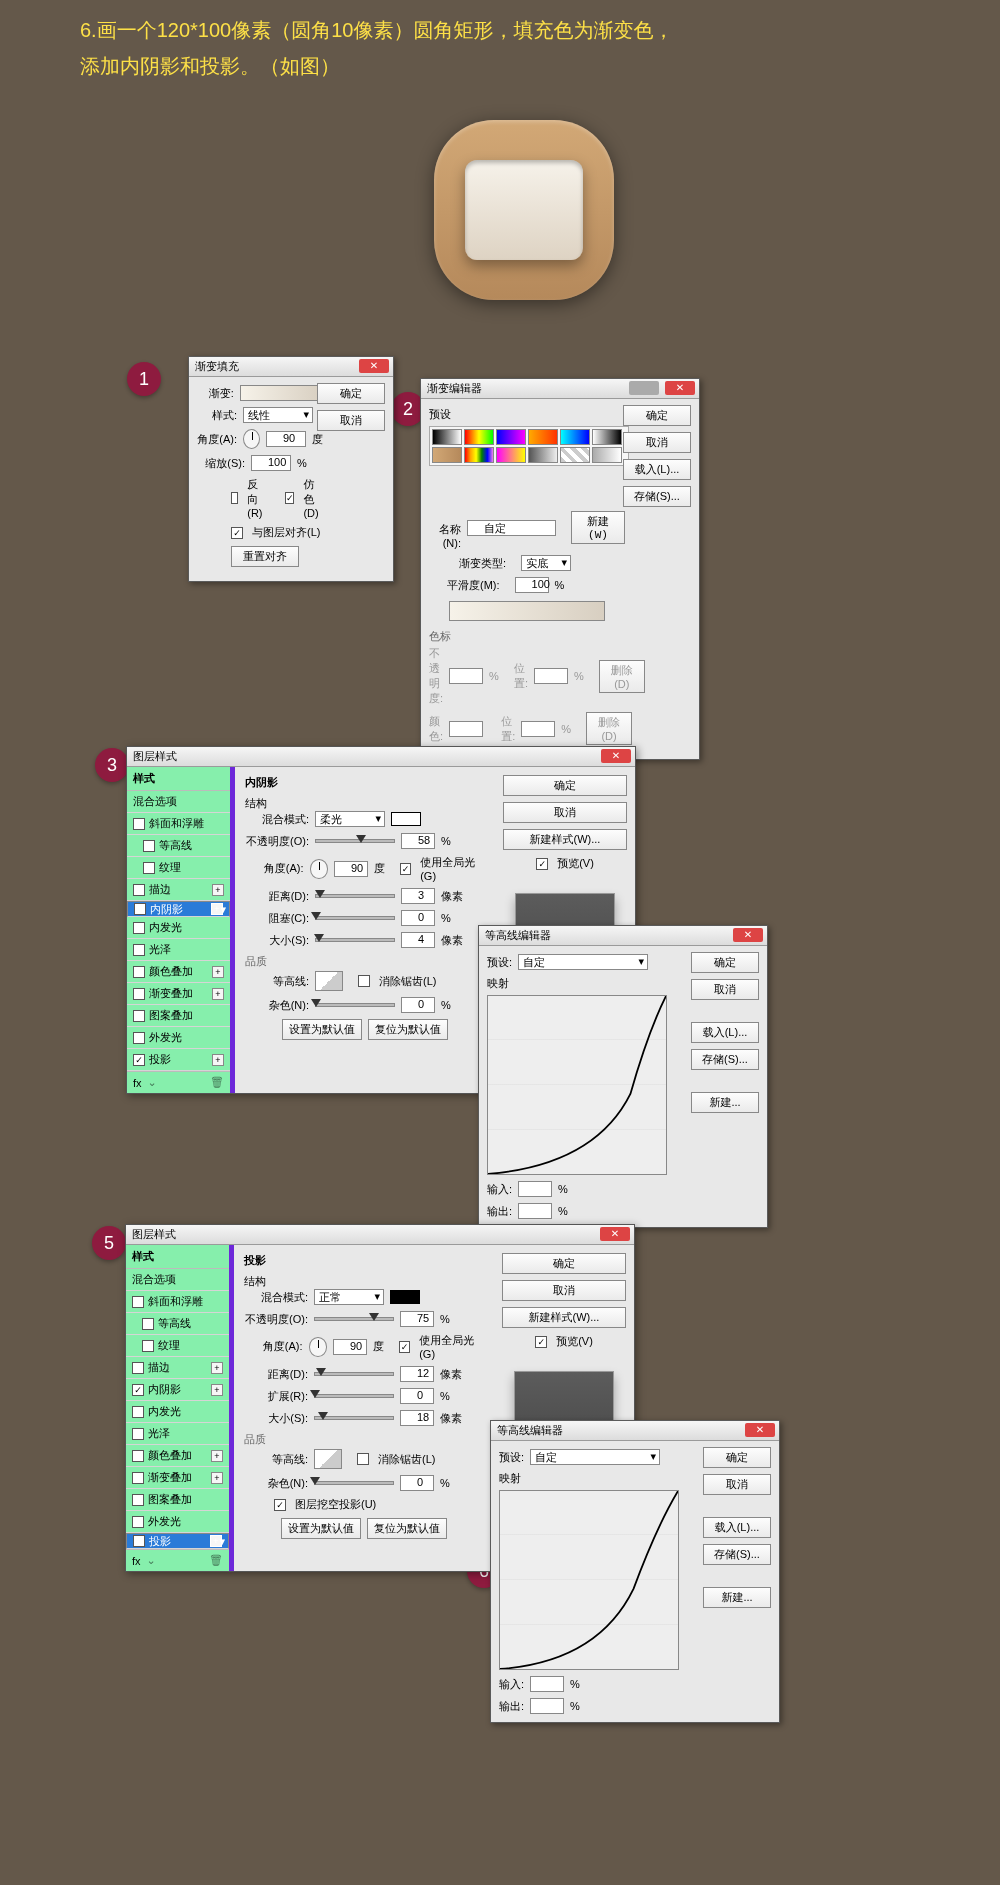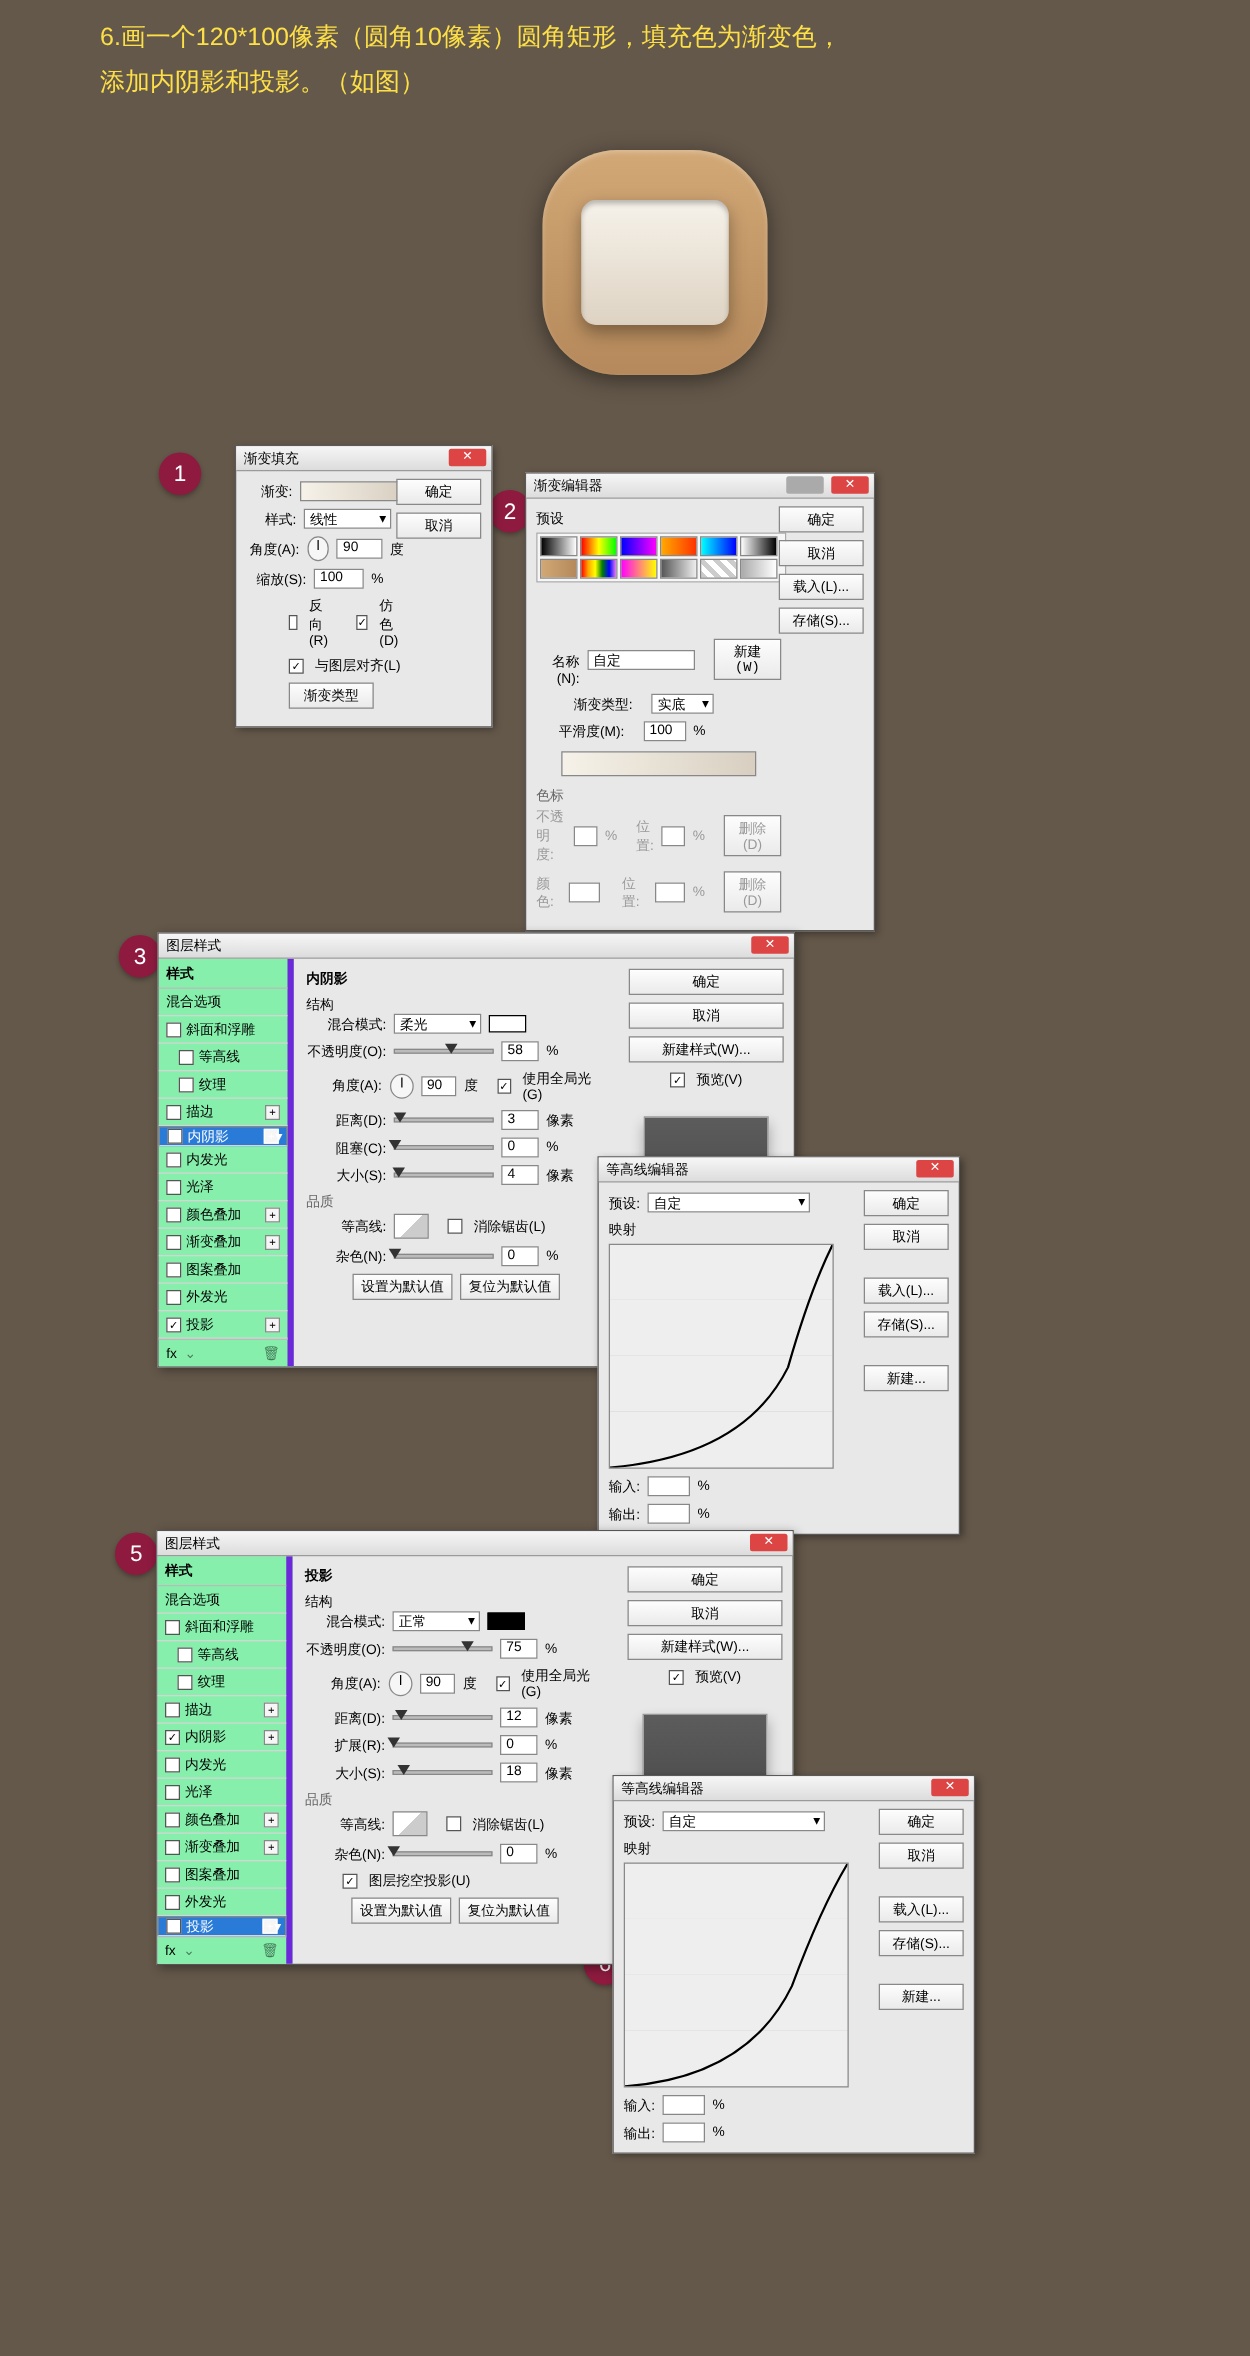--- a/index.html
+++ b/index.html
@@ -29,21 +29,21 @@
   
   .dlg { position:absolute; background:#e8e8e8; border:1px solid #5a5a5a; box-shadow:2px 2px 6px rgba(0,0,0,.4); font-size:11px; }
   .dlg-title { height:20px; background:linear-gradient(#f6f6f6,#dcdcdc); display:flex; align-items:center; padding:0 6px; border-bottom:1px solid #9a9a9a; position:relative; }
   .dlg-title .ttl { font-weight:normal; }
   .dlg-title .close { position:absolute; right:4px; top:2px; width:30px; height:14px; background:#d44; color:#fff; text-align:center; line-height:14px; font-size:10px; border-radius:2px; cursor:pointer; }
   .dlg-title .close.grey { background:#aaa; }
   .dlg-body { padding:8px; position:relative; }
   .btn { display:inline-block; background:linear-gradient(#fdfdfd,#eaeaea); border:1px solid #888; padding:2px 6px; min-width:68px; text-align:center; cursor:pointer; font-size:11px; }
   .btn-col { position:absolute; right:8px; top:6px; display:flex; flex-direction:column; gap:6px; }
   .lbl { display:inline-block; text-align:right; }
-  .inp { display:inline-block; background:#fff; border:1px solid #888; height:16px; padding:0 4px; font-size:11px; }
+  .inp { display:inline-block; background:#fff; border:1px solid #888; height:16px; padding:0 16px; font-size:11px; }
   .sel { display:inline-block; background:#fff; border:1px solid #888; height:16px; padding:0 4px; font-size:11px; position:relative; }
   .sel:after { content:"▾"; position:absolute; right:3px; }
   .grad-swatch { width:90px; height:16px; border:1px solid #888; display:inline-block; background:linear-gradient(90deg,#f6f2e9,#d8cfc1); }
   .chk { display:inline-block; width:12px; height:12px; border:1px solid #555; background:#fff; vertical-align:middle; margin-right:3px; font-size:9px; line-height:10px; text-align:center; }
   .chk.on:after { content:"✓"; }
   .angle-dial { display:inline-block; width:20px; height:20px; border:1px solid #888; border-radius:50%; vertical-align:middle; position:relative; background:#f6f6f6; }
   .angle-dial:after { content:""; position:absolute; left:50%; top:2px; width:1px; height:8px; background:#000; }
   .gradient-bar { height:20px; border:1px solid #888; background:linear-gradient(90deg,#f6f2e9,#d8cfc1); position:relative; margin:8px 20px; }
   .gradient-presets { display:flex; flex-wrap:wrap; width:200px; padding:2px; border:1px solid #aaa; background:#f6f6f6; gap:2px; }
   .gp { width:30px; height:16px; border:1px solid #888; }
@@ -124,21 +124,21 @@
         <span class="lbl" style="width:48px;">缩放(S):</span> 
         <span class="inp" style="width:40px;">100</span> 
         <span class="unit">%</span>
       </div>
     <div class="row" style="margin-left:34px;"><span class="chk"></span><span>反向(R)</span>&nbsp;&nbsp;<span class="chk on"></span><span>仿色(D)</span></div>
     <div class="row" style="margin-left:34px;">
         <span class="chk on"></span>
         <span>与图层对齐(L)</span>
       </div>
     <div class="row" style="margin-left:34px;">
-        <span class="btn">渐变类型</span>
+        <span class="btn">重置对齐</span>
       </div>
   </div>
 </div>
 
 <div class="dlg" style="left:420px; top:378px; width:280px;">
   <div class="dlg-title">
     <span class="ttl">渐变编辑器</span>
     <span class="close grey" style="right:40px;"></span>
     <span class="close">✕</span>
   </div>

